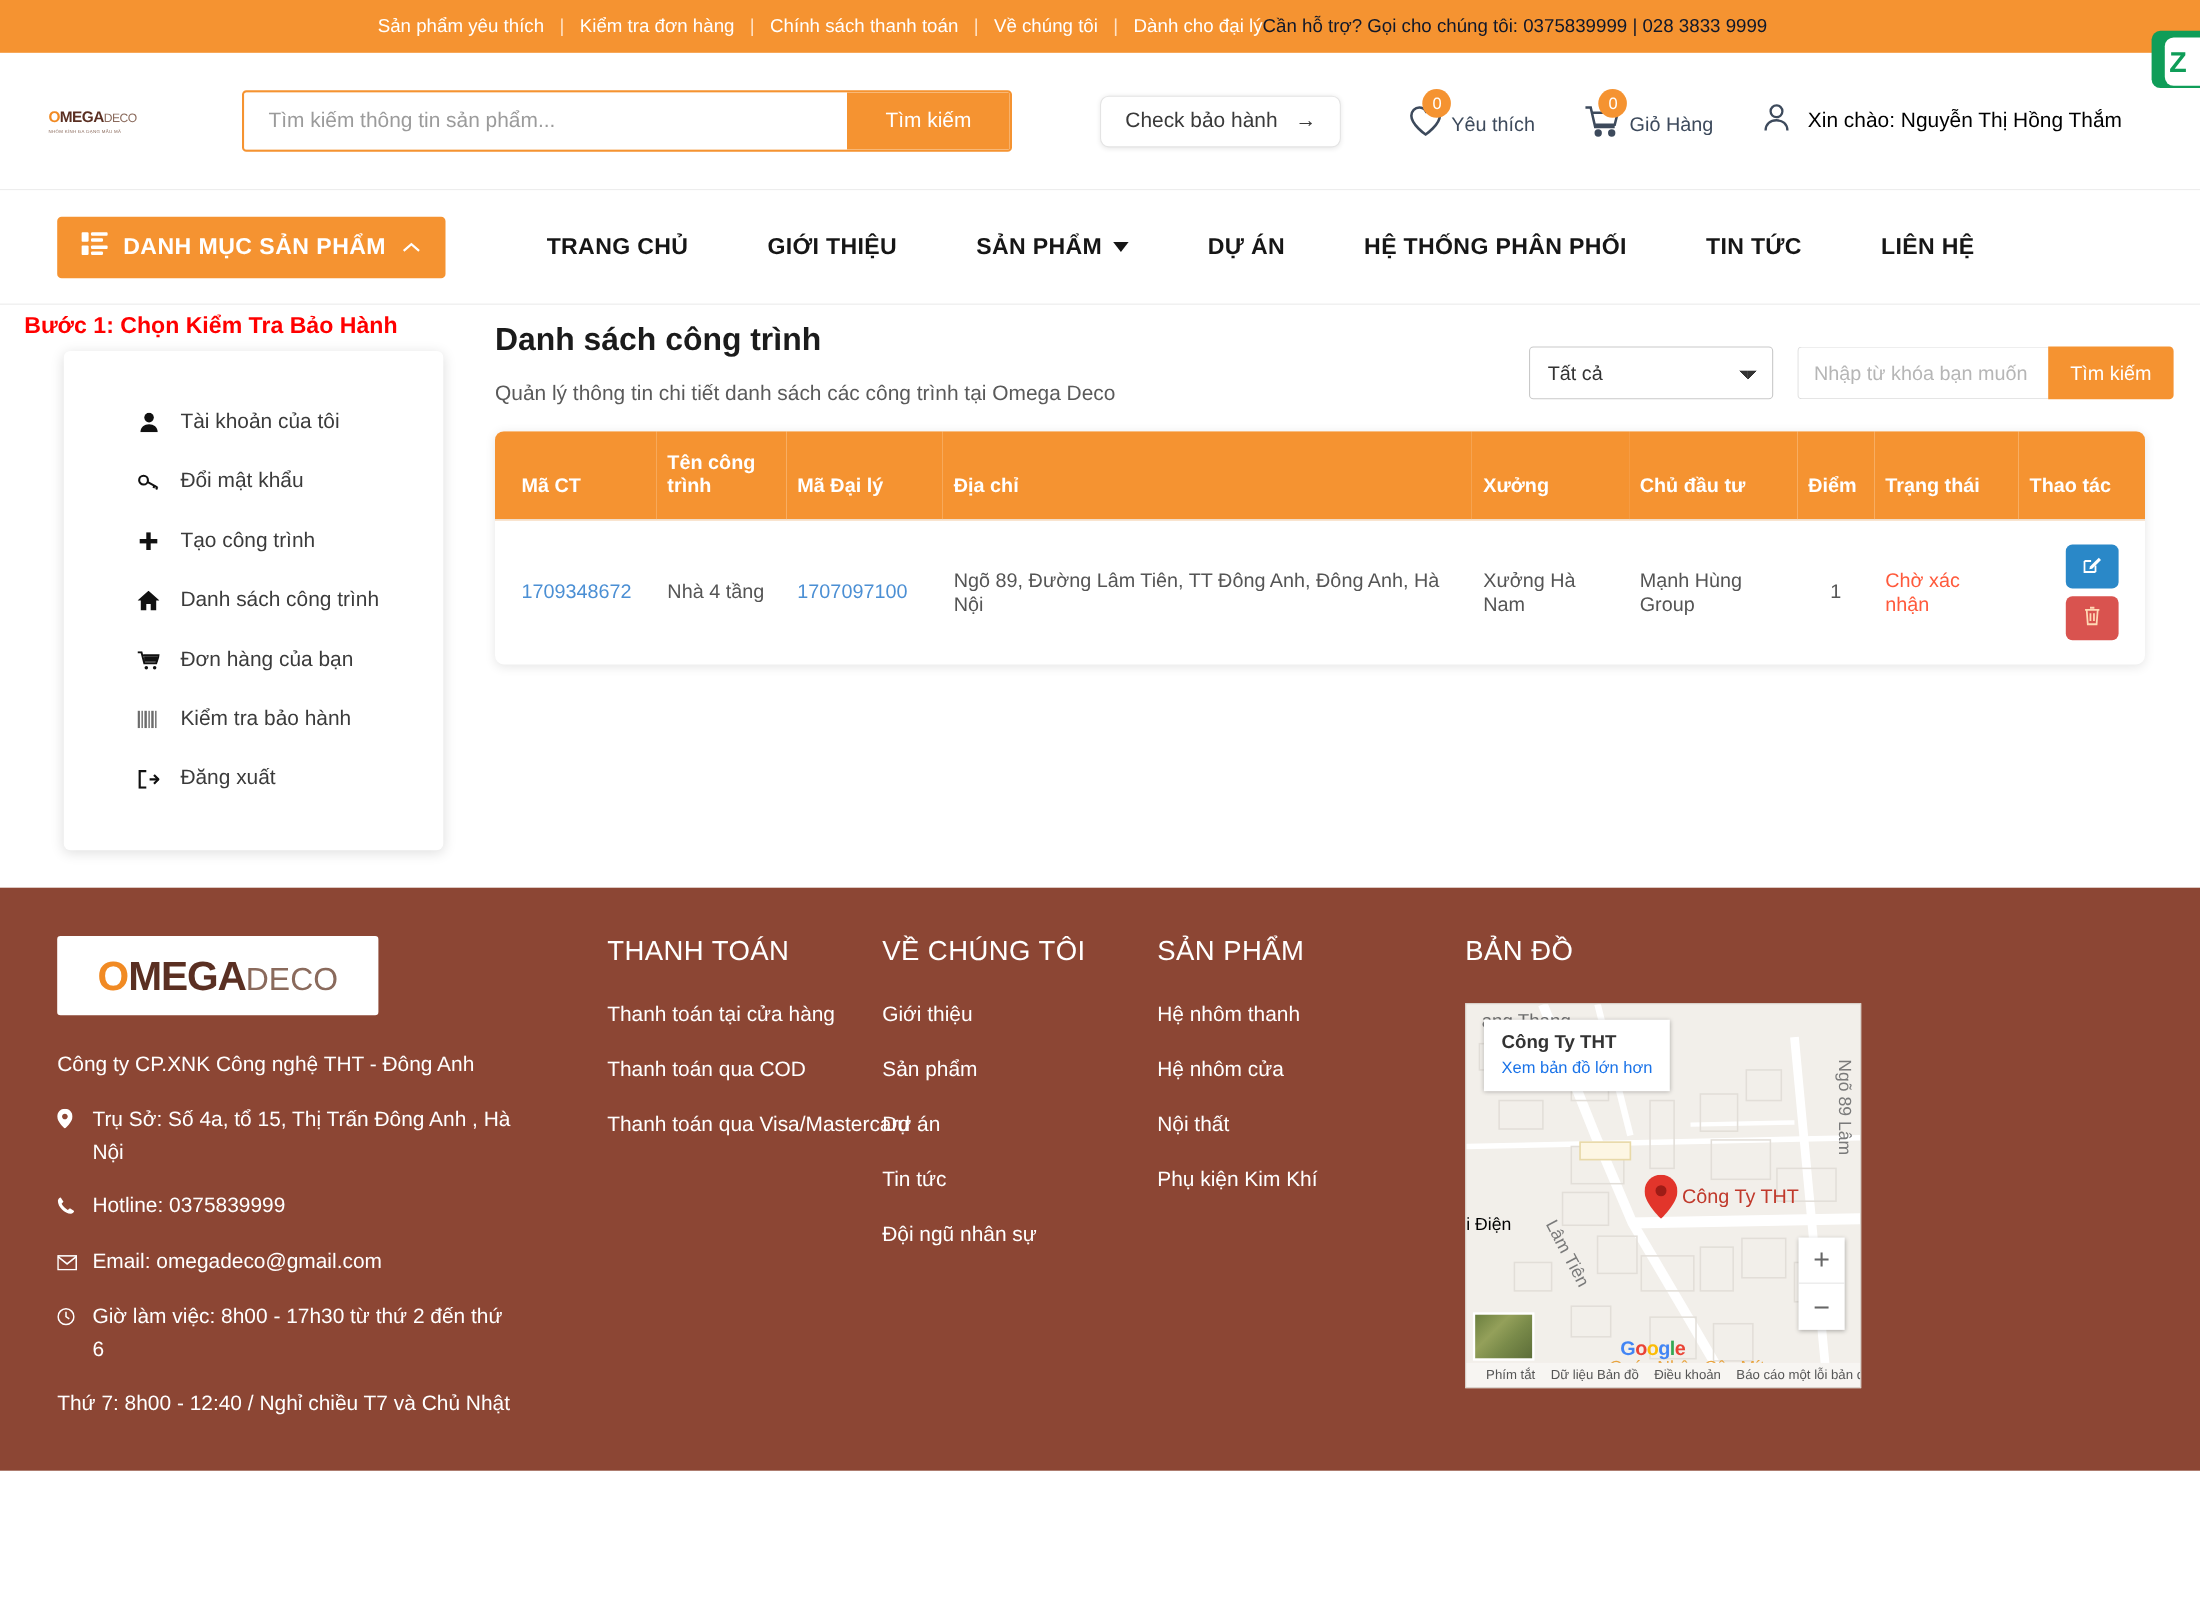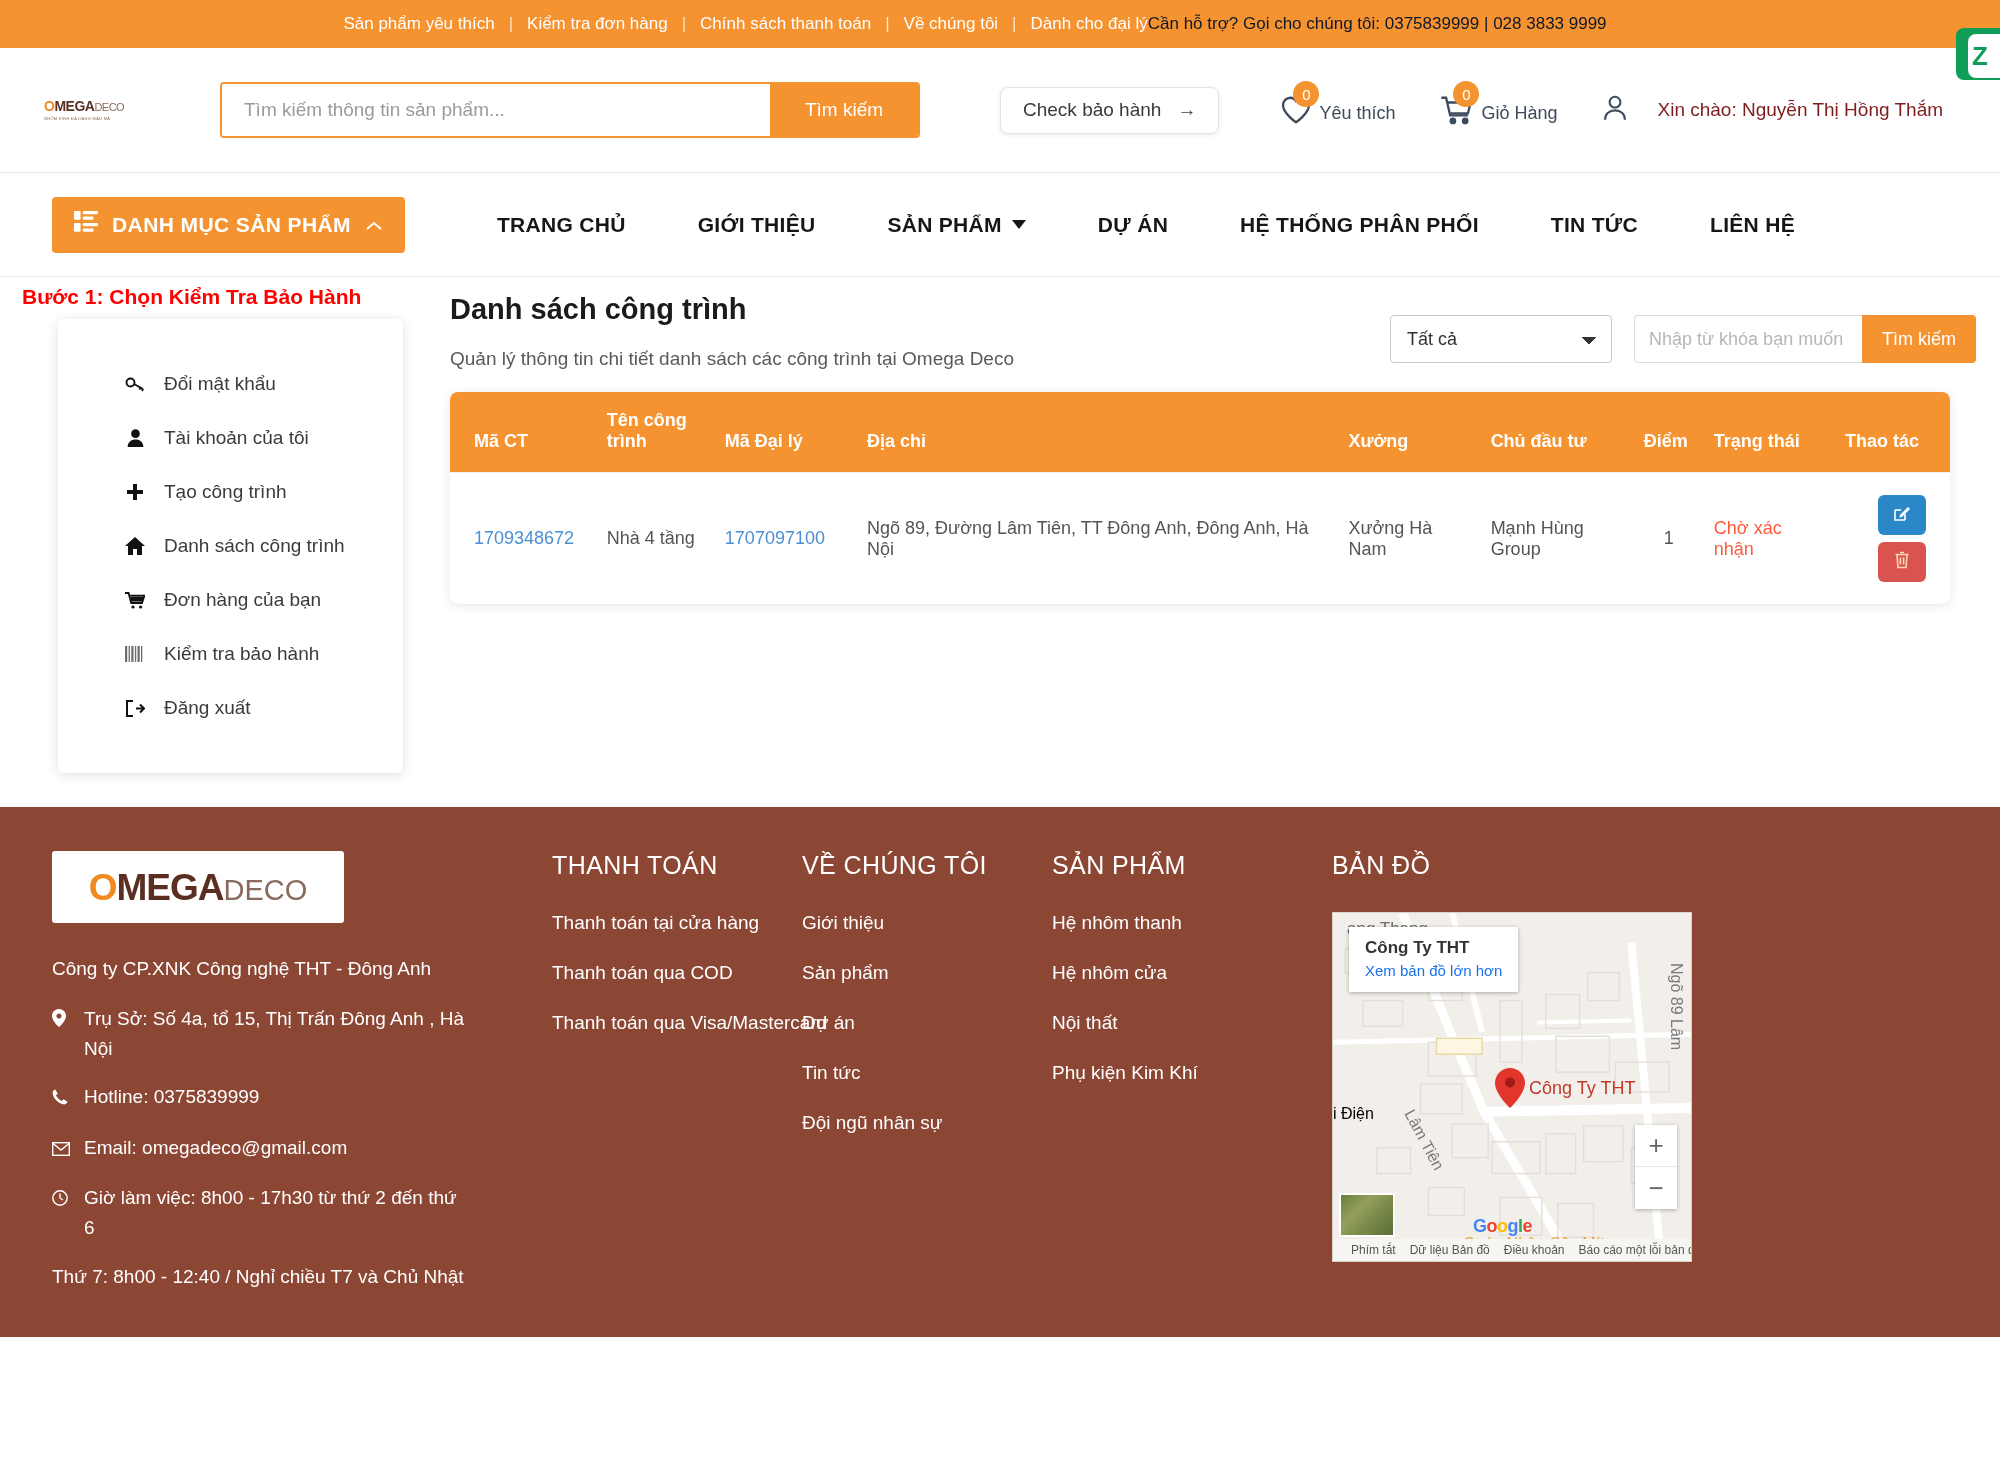--- a/index.html
+++ b/index.html
@@ -151,21 +151,21 @@
     top: -14px; left: 14px;
     background: #F59331;
     color: #fff;
     border-radius: 50%;
     width: 26px; height: 26px;
     font-size: 15px;
     display: flex; align-items: center; justify-content: center;
     font-weight: 500;
   }
   .hicon .lbl { padding-bottom: 1px; white-space: nowrap; }
-  .user-greet { display: flex; align-items: center; gap: 30px; font-size: 19px; color: #7f1d1d; white-space: nowrap; }
+  .user-greet { display: flex; align-items: center; gap: 16px; font-size: 19px; color: #000000; white-space: nowrap; }
 
   
   .navbar {
     height: 104px;
     background: #fff;
     display: flex;
     align-items: center;
     padding-left: 52px;
     border-bottom: 1px solid #ececec;
   }
@@ -587,38 +587,38 @@
     <path d="M395 208 L300 208" stroke="#FF0000" stroke-width="9" fill="none"></path>
     <path d="M262 208 L302 190 L302 226 Z" fill="#FF0000"></path>
   </svg>
 
   <div class="side-col">
     <div class="step1-label">Bước 1: Chọn Kiểm Tra Bảo Hành</div>
     <div class="sidecard">
 
       <div class="side-item">
         <span class="si-ico">
+          <svg width="17" height="18" viewBox="0 0 16 17" fill="#111">
+              <circle cx="8" cy="4.4" r="4.1"></circle>
+              <path d="M0.6 17 C0.6 12.4 4 10 8 10 C12 10 15.4 12.4 15.4 17 Z"></path>
+            </svg>
+        </span>
+        <span>Tài khoản của tôi</span>
+      </div>
+
+      <div class="side-item">
+        <span class="si-ico">
           <svg width="20" height="18" viewBox="0 0 20 18" fill="none" stroke="#111" stroke-width="1.9">
             <circle cx="5.5" cy="7.5" r="4"></circle>
               <path d="M9 9 L18 14"></path>
               <path d="M15.5 12.4 L14.5 14.6"></path>
               <path d="M18 13.8 L17 16"></path>
           </svg>
         </span>
         <span>Đổi mật khẩu</span>
-      </div>
-
-      <div class="side-item">
-        <span class="si-ico">
-          <svg width="17" height="18" viewBox="0 0 16 17" fill="#111">
-              <circle cx="8" cy="4.4" r="4.1"></circle>
-              <path d="M0.6 17 C0.6 12.4 4 10 8 10 C12 10 15.4 12.4 15.4 17 Z"></path>
-            </svg>
-        </span>
-        <span>Tài khoản của tôi</span>
       </div>
 
       <div class="side-item">
         <span class="si-ico">
           <svg width="18" height="18" viewBox="0 0 18 18" fill="#111">
               <rect x="7" y="1" width="4" height="16"></rect>
               <rect x="1" y="7" width="16" height="4"></rect>
             </svg>
         </span>
         <span>Tạo công trình</span>

